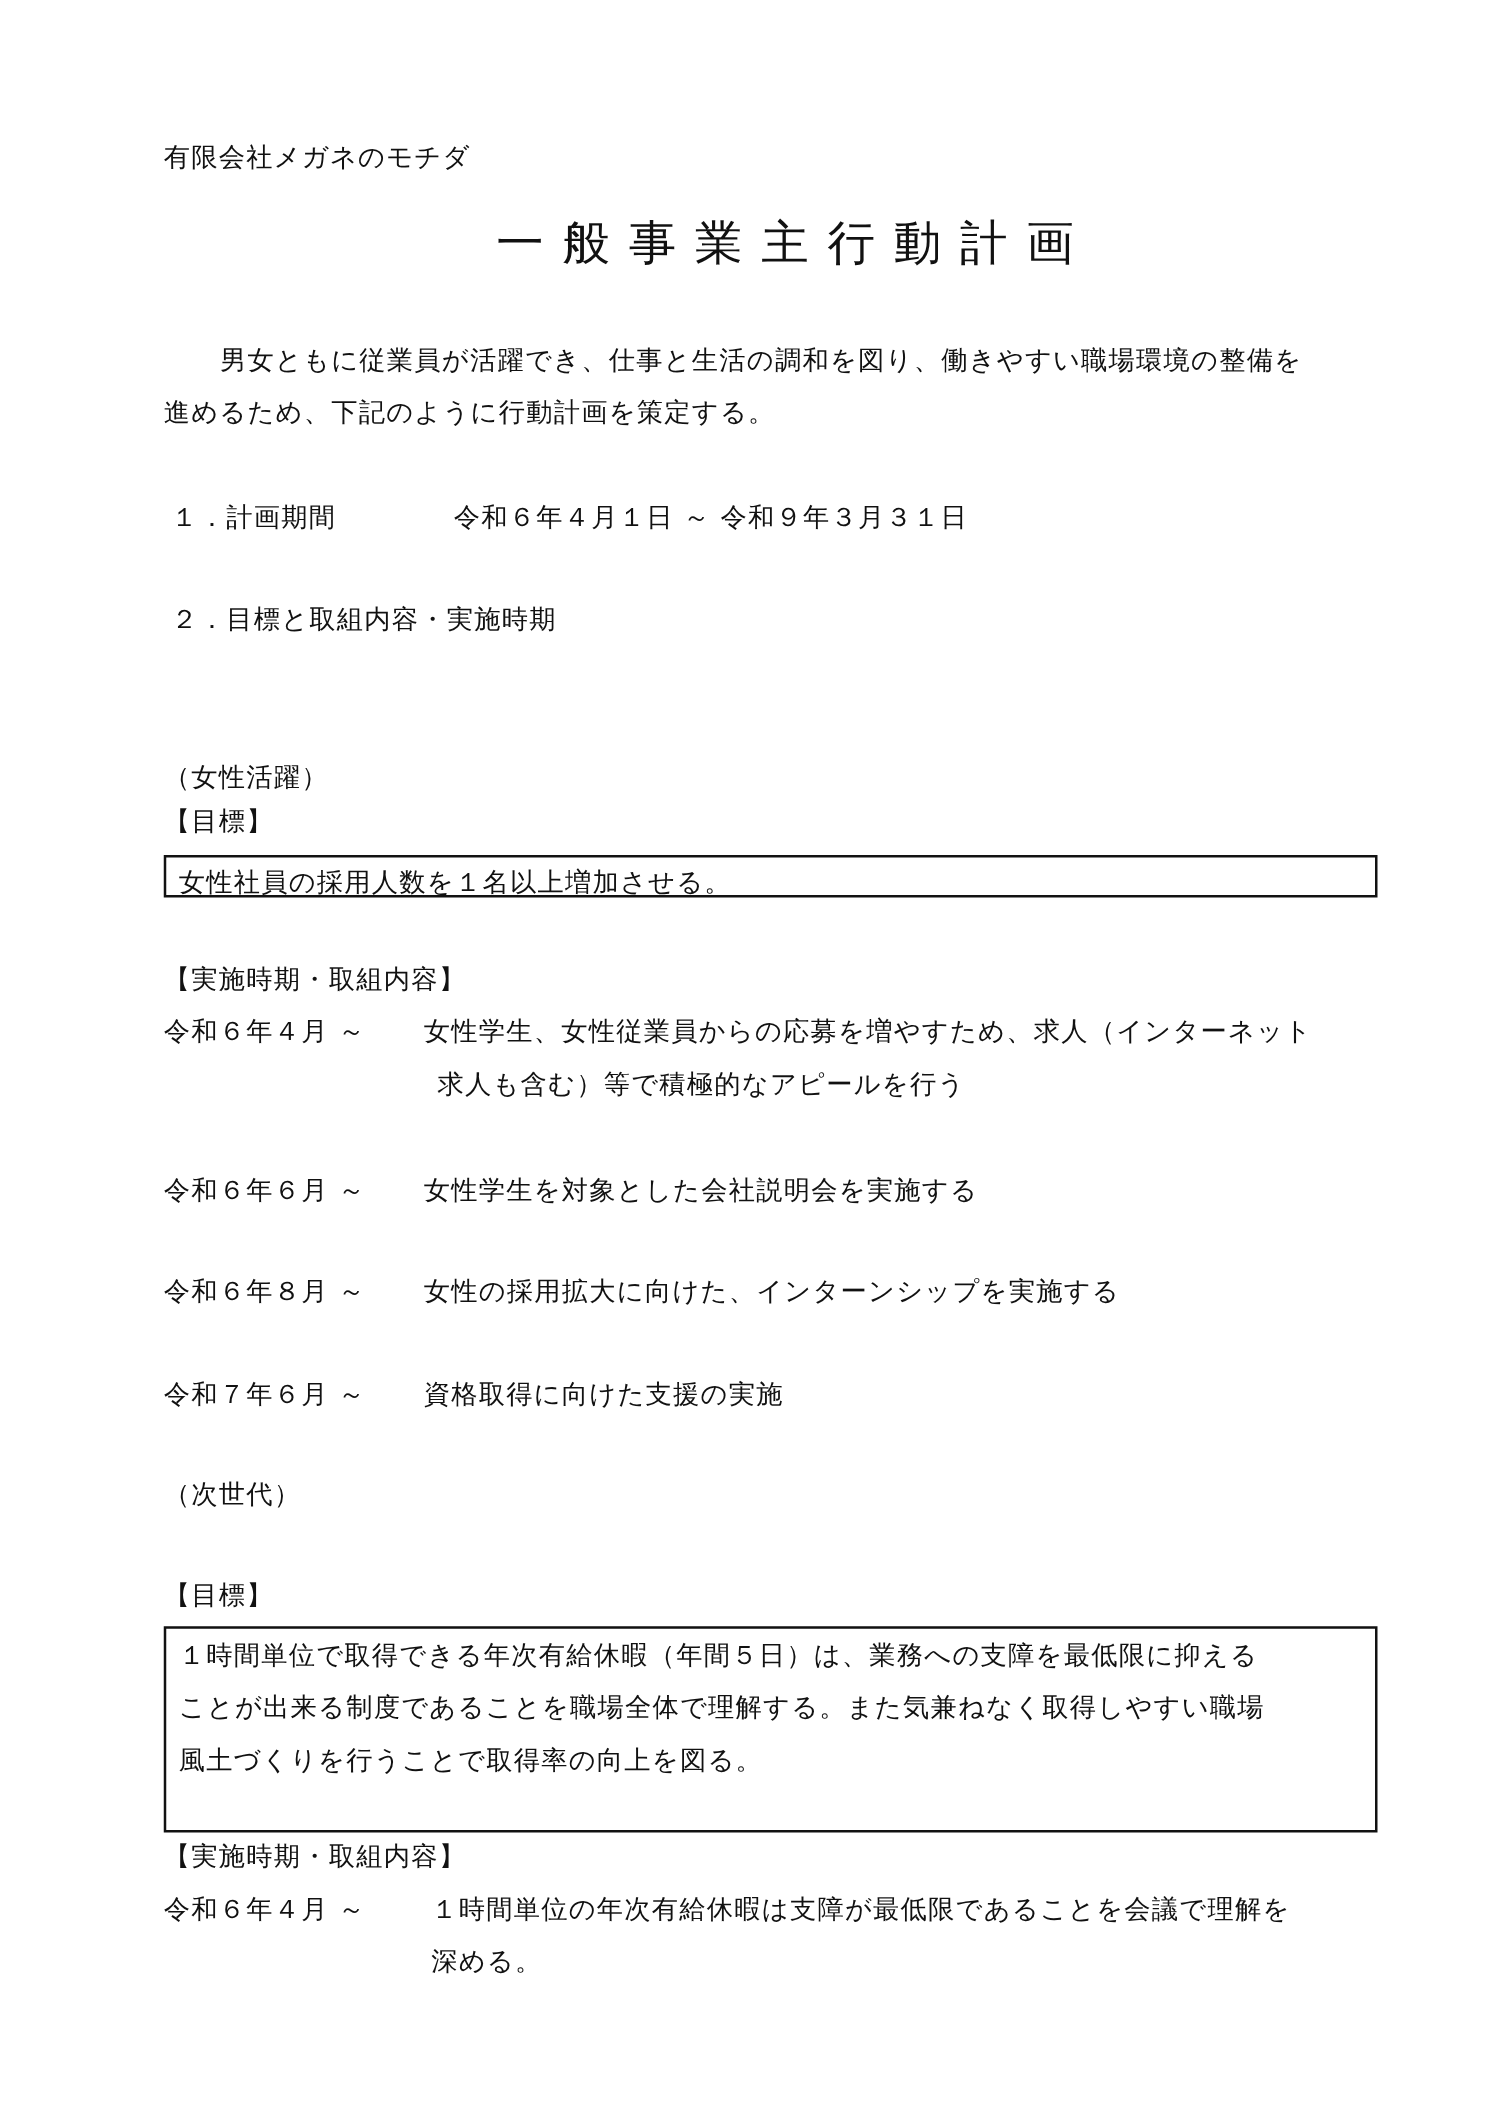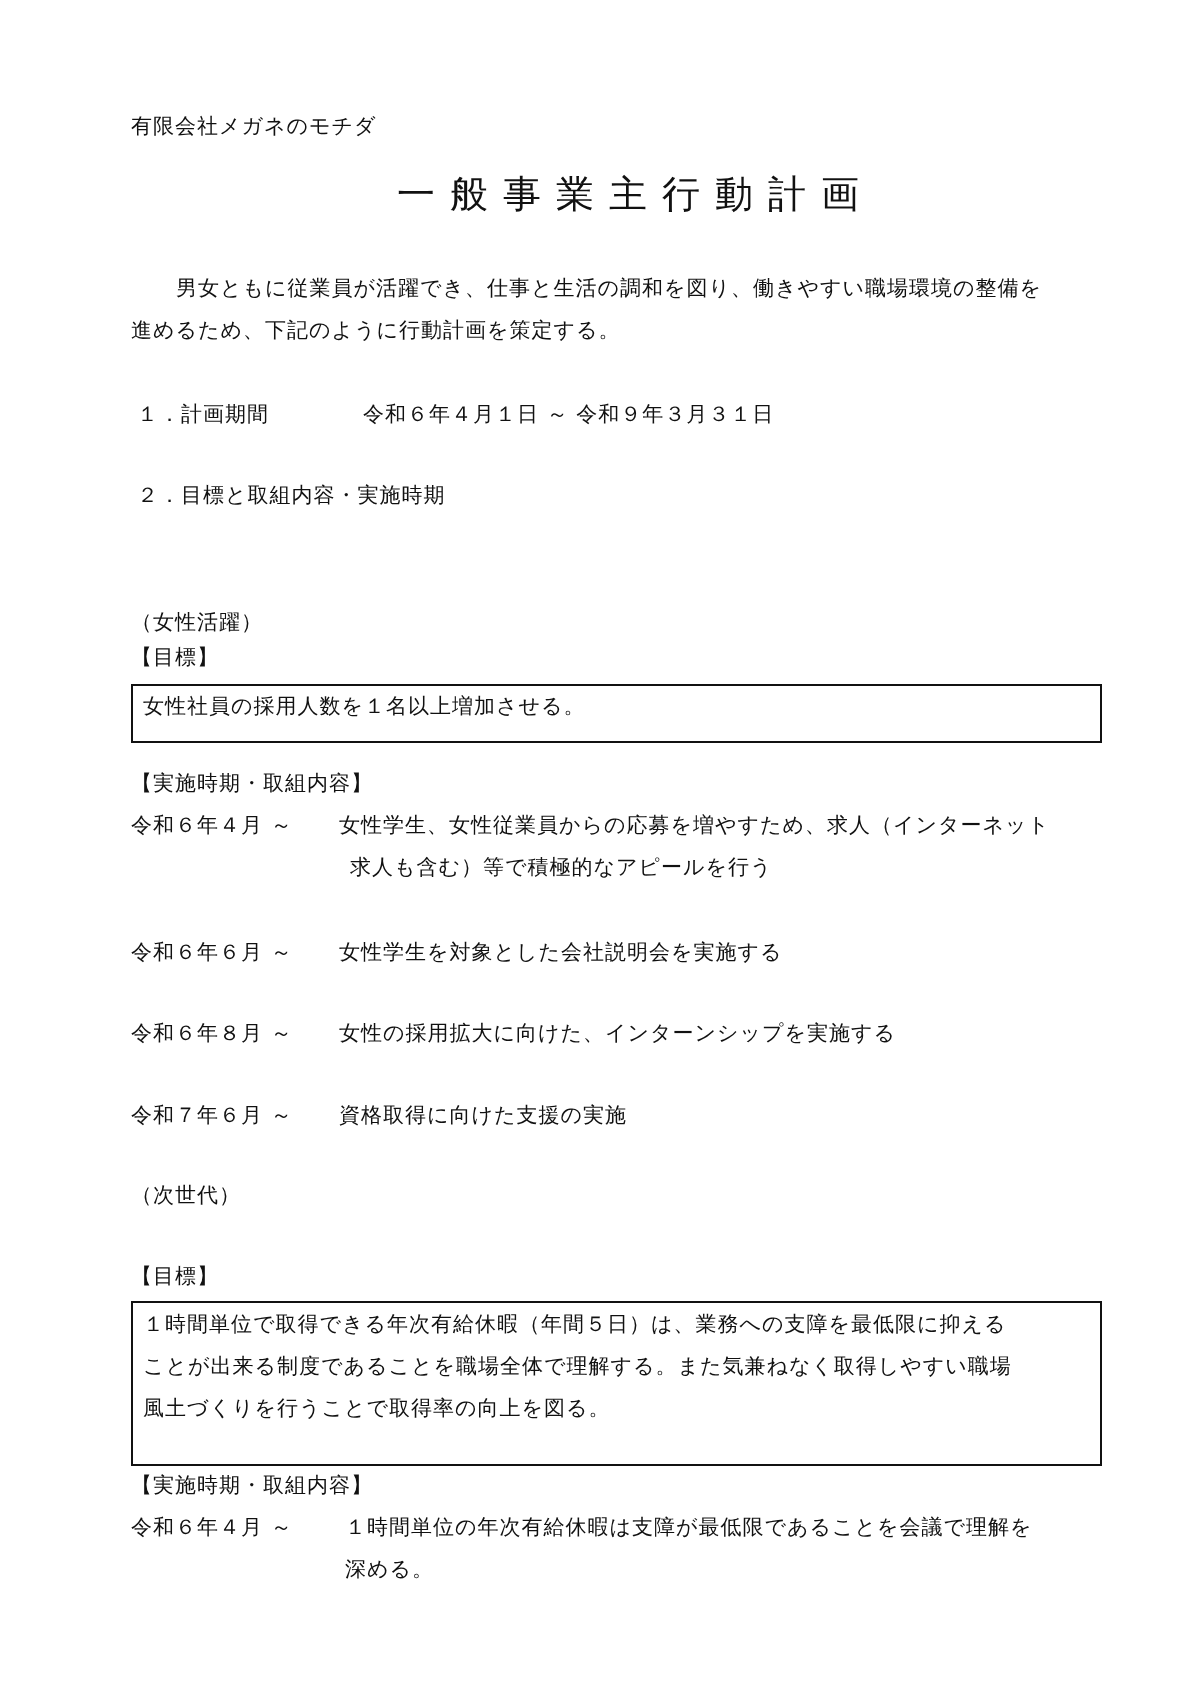--- a/index.html
+++ b/index.html
@@ -69,21 +69,21 @@
 
   <div class="t" style="left:120px; top:402px;">１．計画期間</div>
   <div class="t" style="left:310px; top:402px;margin-left:36px;">令和６年４月１日 ～ 令和９年３月３１日</div>
 
   <div class="t" style="left:120px; top:483px;">２．目標と取組内容・実施時期</div>
 
   <div class="t" style="left:114px; top:563px;margin-top:47px;">（女性活躍）</div>
 
   <div class="t" style="left:114px; top:645px;">【目標】</div>
 
-  <div class="box" style="top:684px; height:59px;padding-left:48px;">
+  <div class="box" style="top:684px; height:34px;padding-left:48px;">
     <div class="line" style="top:8px;">女性社員の採用人数を１名以上増加させる。</div>
   </div>
 
   <div class="t" style="left:114px; top:771px;">【実施時期・取組内容】</div>
 
   <div class="t" style="left:114px; top:813px;">令和６年４月 ～</div>
   <div class="t" style="left:322px; top:813px;">女性学生、女性従業員からの応募を増やすため、求人（インターネット</div>
   <div class="t" style="left:333px; top:855px;">求人も含む）等で積極的なアピールを行う</div>
 
   <div class="t" style="left:114px; top:940px;">令和６年６月 ～</div>

